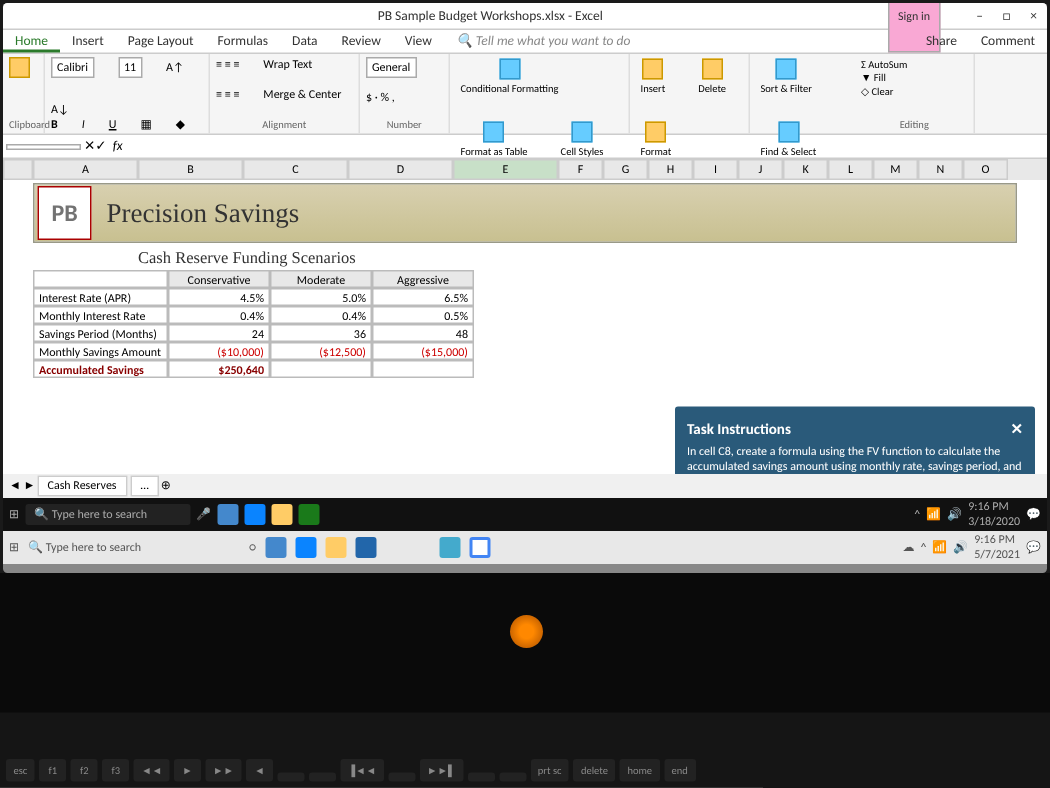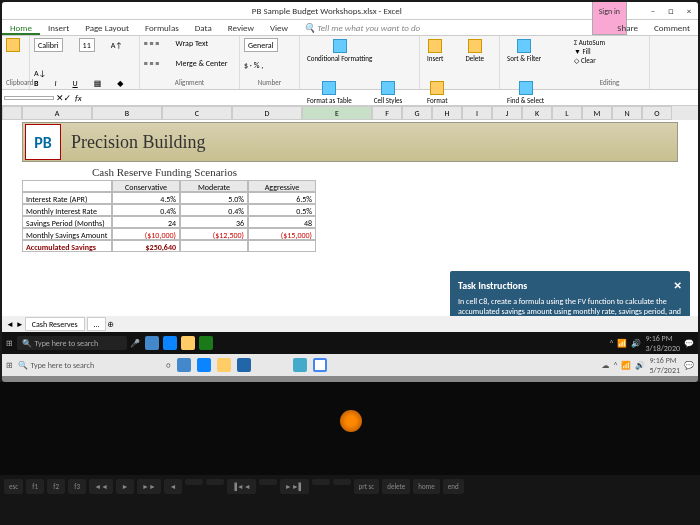--- a/index.html
+++ b/index.html
@@ -25,21 +25,21 @@
 .namebox-row{background:#fff;height:16px;display:flex;align-items:center;font-size:9px;border-bottom:1px solid #ccc}
 .namebox{border:1px solid #aaa;width:50px;padding:1px 3px;margin:0 2px}
 .fx{padding:0 4px;font-style:italic}
 .sheet{background:#fff;position:relative;height:210px;overflow:hidden}
 .colhdr{display:flex;background:#e8e8e8;font-size:8px}
 .colhdr div{border:1px solid #ccc;text-align:center;padding:1px 0}
 .colhdr .rh{width:20px}
 .colhdr .c{width:70px}
 .colhdr .c.sel{background:#c8e0c8}
 .banner{display:flex;align-items:center;margin:2px 20px;height:40px;background:linear-gradient(#d8d0b0,#c8c090);border:1px solid #998}
-.logo{width:36px;height:36px;background:#fff;border:1px solid #a00;margin:2px;display:flex;align-items:center;justify-content:center;font-weight:bold;color:#0369a1;font-size:16px}
+.logo{width:36px;height:36px;background:#fff;border:1px solid #a00;margin:2px;display:flex;align-items:center;justify-content:center;font-weight:bold;color:#737373;font-size:16px}
 .banner h1{font-family:Georgia,serif;font-size:18px;color:#333;margin-left:8px;font-weight:normal}
 .subtitle{font-family:Georgia,serif;font-size:11px;color:#333;margin:4px 0 2px 90px}
 .tbl{margin-left:20px;font-size:8px}
 .tbl .row{display:flex}
 .tbl .cell{border:1px solid #bbb;padding:1px 3px;height:12px;overflow:hidden}
 .tbl .lbl{width:90px}
 .tbl .val{width:68px;text-align:right}
 .tbl .hdr{background:#e8e8e8;text-align:center;font-weight:normal}
 .tbl .red{color:#c00}
 .tbl .accum{color:#800;font-weight:bold}
@@ -49,21 +49,21 @@
 .sheettabs{background:#f0f0f0;height:16px;display:flex;align-items:center;font-size:8px;padding:0 4px}
 .sheettabs .st{background:#fff;padding:1px 6px;border:1px solid #ccc;margin:0 1px}
 .taskbar1{background:#111;height:22px;display:flex;align-items:center;font-size:8px;color:#aaa;padding:0 4px;gap:4px}
 .taskbar1 .search{background:#222;padding:2px 6px;border-radius:2px;width:110px}
 .taskbar1 .right{margin-left:auto;display:flex;align-items:center;gap:4px}
 .taskbar2{background:#e8e8e8;height:22px;display:flex;align-items:center;font-size:8px;color:#555;padding:0 4px;gap:6px}
 .taskbar2 .right{margin-left:auto;display:flex;align-items:center;gap:4px}
 .ticn{width:14px;height:14px;background:#48c;border-radius:2px}
 .laptop{position:absolute;top:382px;left:0;width:700px;height:143px;background:#0a0a0a}
 .flower{position:absolute;top:410px;left:340px;width:22px;height:22px;background:radial-gradient(circle,#f80 30%,#c60 70%);border-radius:50%}
-.keys{position:absolute;top:475px;left:0;width:700px;height:50px;background:#151515;display:flex;gap:3px;padding:4px;align-items:flex-start}
+.keys{position:absolute;top:475px;left:0;width:700px;height:50px;background:#151515;display:flex;gap:3px;padding:4px;align-items:flex-end}
 .key{background:#222;color:#888;font-size:7px;padding:3px 5px;border-radius:2px;min-width:18px;text-align:center}
 </style>
 </head>
 <body>
 
 <div class="screen">
 <div class="titlebar">
   <span style="width:60px"></span>
   <span class="title">PB Sample Budget Workshops.xlsx - Excel</span>
   <span class="btn">Sign in</span>
@@ -197,21 +197,21 @@
         <div class="c" style="width:30px">I</div>
         <div class="c" style="width:30px">J</div>
     <div class="c" style="width:30px">K</div>
         <div class="c" style="width:30px">L</div>
         <div class="c" style="width:30px">M</div>
     <div class="c" style="width:30px">N</div>
         <div class="c" style="width:30px">O</div>
   </div>
   <div class="banner">
     <div class="logo">PB</div>
-    <h1>Precision Building</h1>
+    <h1>Precision Savings</h1>
   </div>
   <div class="subtitle">Cash Reserve Funding Scenarios</div>
   <div class="tbl">
     <div class="row">
       <div class="cell lbl"></div>
       <div class="cell val hdr">Conservative</div>
       <div class="cell val hdr">Moderate</div>
       <div class="cell val hdr">Aggressive</div>
     </div>
     <div class="row">

